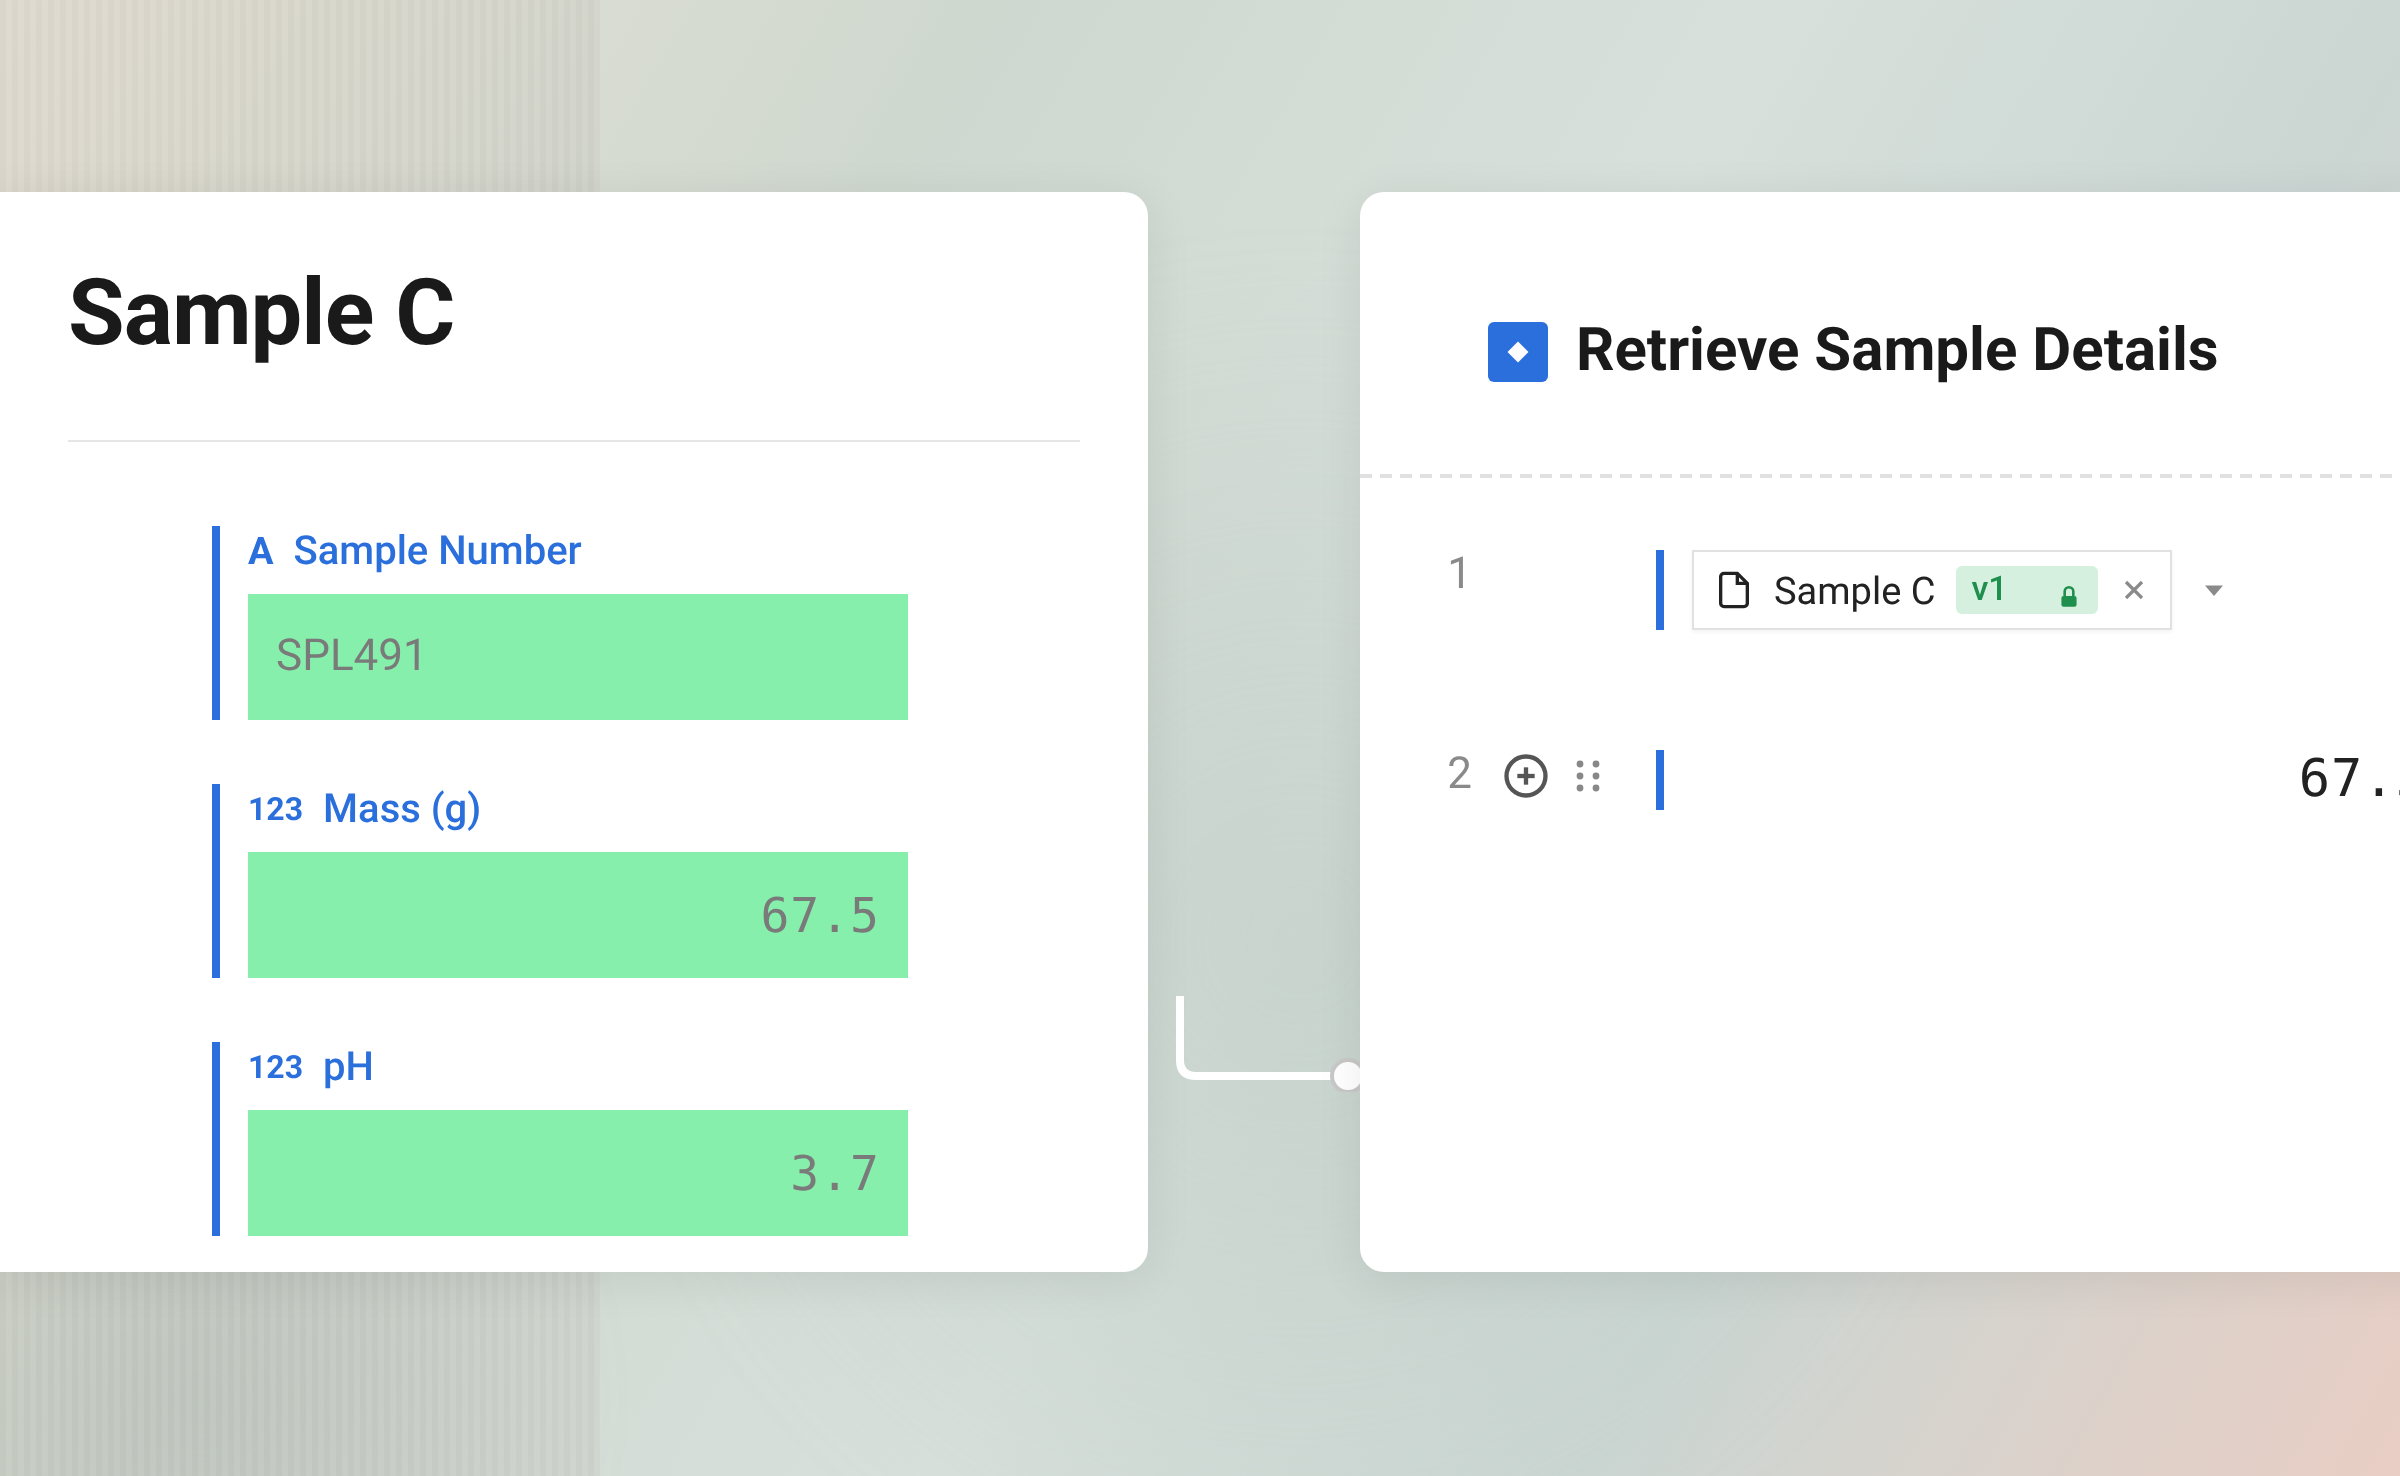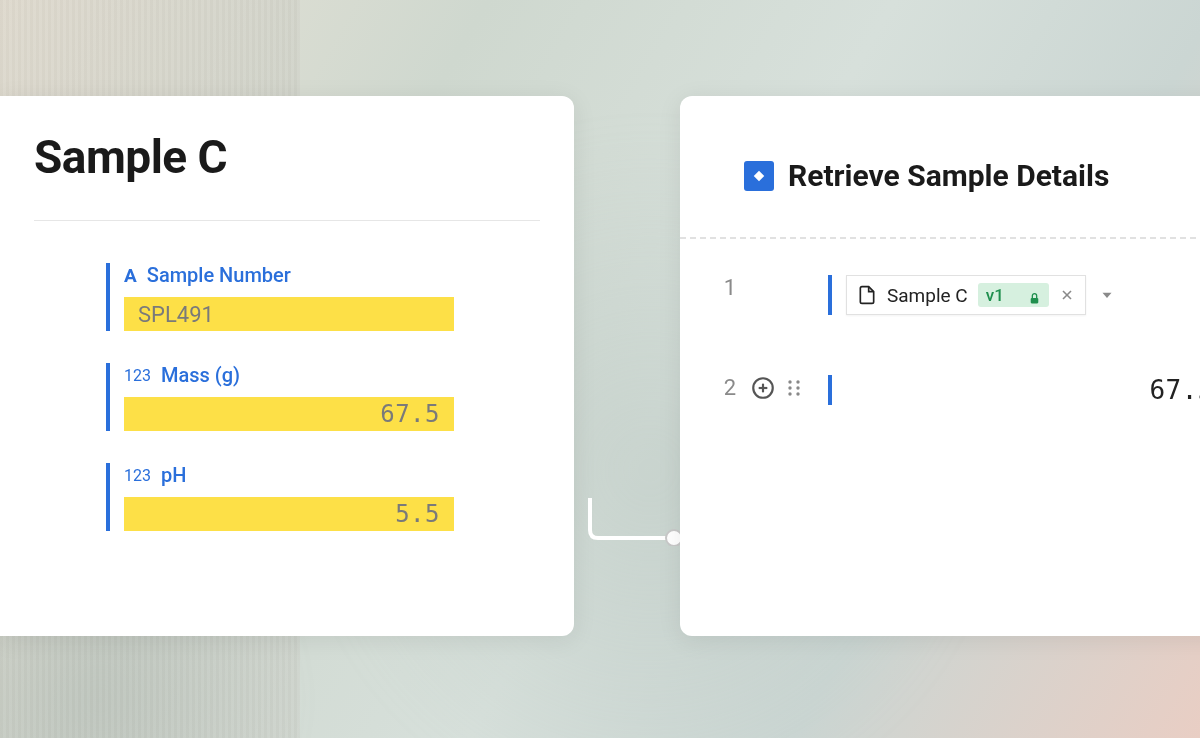--- a/index.html
+++ b/index.html
@@ -47,24 +47,24 @@
     margin-bottom: 32px;
   }
   .field-label {
     display: flex; align-items: center; gap: 10px;
     font-size: 20px; color: #2a6fdb; font-weight: 500;
     margin-bottom: 10px;
   }
   .field-type {
     font-weight: 700; font-size: 19px;
   }
-  .field-type.small { font-size: 16px; font-weight: 400; }
+  .field-type.small { font-size: 16px; font-weight: 700; }
   .field-value {
-    background: #fde047;
-    height: 34px;
+    background: #86efac;
+    height: 63px;
     display: flex; align-items: center;
     padding: 0 14px;
     font-size: 22px;
     color: #7a7a7a;
   }
   .field-value.right { justify-content: flex-end; font-family: ui-monospace, Menlo, Consolas, monospace; font-size: 24px; letter-spacing: 0.5px; }
 
   
   #right-panel {
     left: 680px; top: 96px;
@@ -183,21 +183,21 @@
         <span>Mass (g)</span>
       </div>
       <div class="field-value right">67.5</div>
     </div>
 
     <div class="field">
       <div class="field-label">
         <span class="field-type small">123</span>
         <span>pH</span>
       </div>
-      <div class="field-value right">5.5</div>
+      <div class="field-value right">3.7</div>
     </div>
 
   </div>
 </div>
 
 <svg class="connector" viewBox="0 0 112 48">
   <path d="M 14 0 L 14 32 Q 14 40 22 40 L 98 40" fill="none" stroke="#fff" stroke-width="4"></path>
   <circle cx="98" cy="40" r="8" fill="#fff" stroke="#c8c8c8" stroke-width="2"></circle>
 </svg>
 

